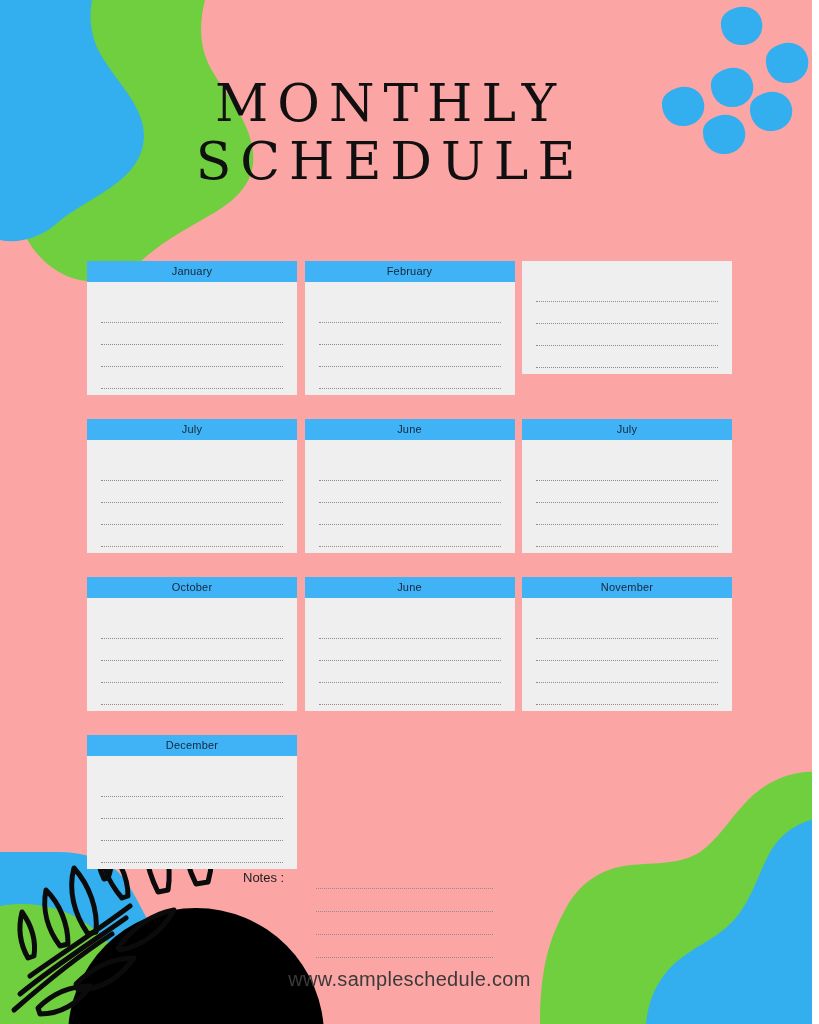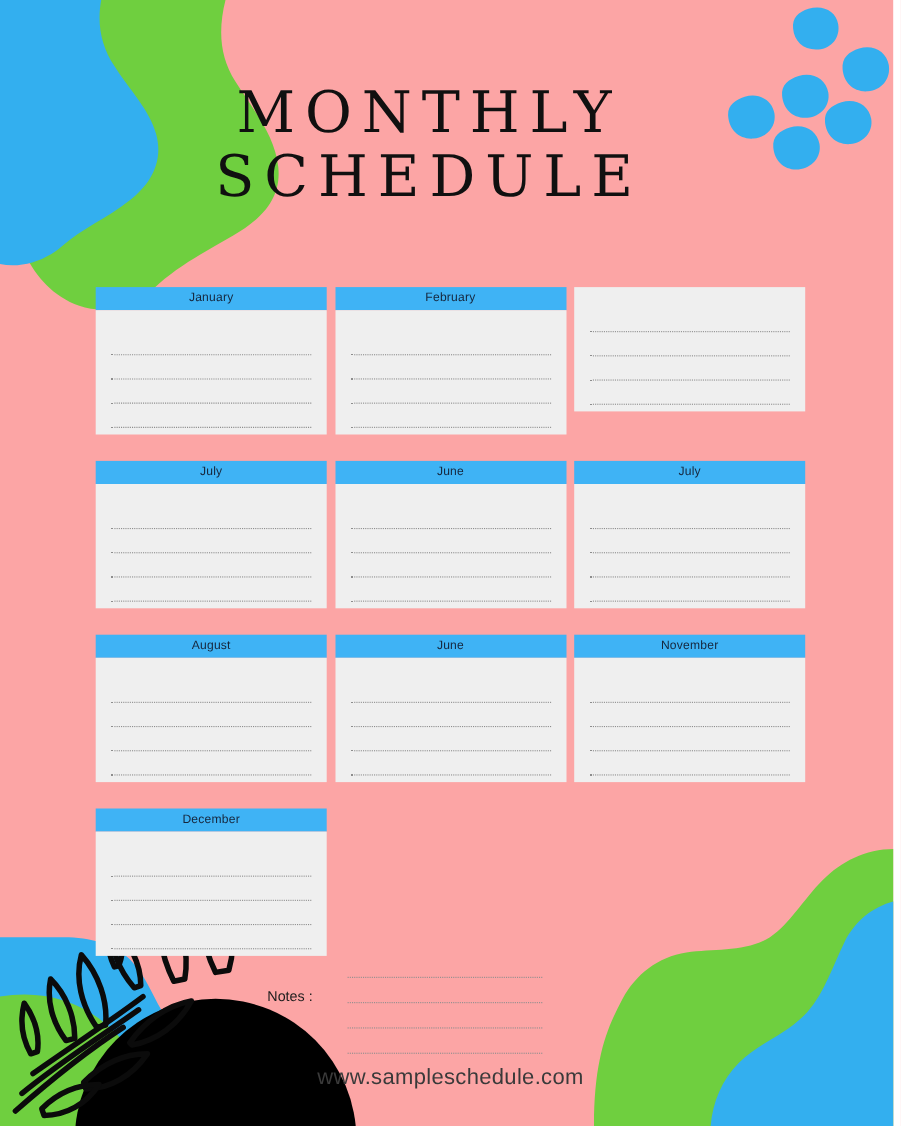--- a/index.html
+++ b/index.html
@@ -101,21 +101,20 @@
     display: flex;
     align-items: flex-start;
   }
   .notes-label {
     font-family: "Liberation Sans", sans-serif;
     font-size: 13px;
     color: #1d1d1d;
     line-height: 16px;
     padding-top: 4px;
     white-space: nowrap;
-    margin-top: 28px;
   }
   .notes-lines {
     width: 177px;
     margin-left: 32px;
   }
   .notes-rule {
     height: 22px;
     border-bottom: 1px dotted #8d8d8d;
   }
 
@@ -210,21 +209,21 @@
       <div class="month-card">
         <div class="month-head">July</div>
         <div class="month-body">
           <div class="rule"></div>
           <div class="rule"></div>
           <div class="rule"></div>
           <div class="rule last"></div>
         </div>
       </div>
       <div class="month-card">
-        <div class="month-head">August</div>
+        <div class="month-head">October</div>
         <div class="month-body">
           <div class="rule"></div>
           <div class="rule"></div>
           <div class="rule"></div>
           <div class="rule last"></div>
         </div>
       </div>
       <div class="month-card">
         <div class="month-head">June</div>
         <div class="month-body">

